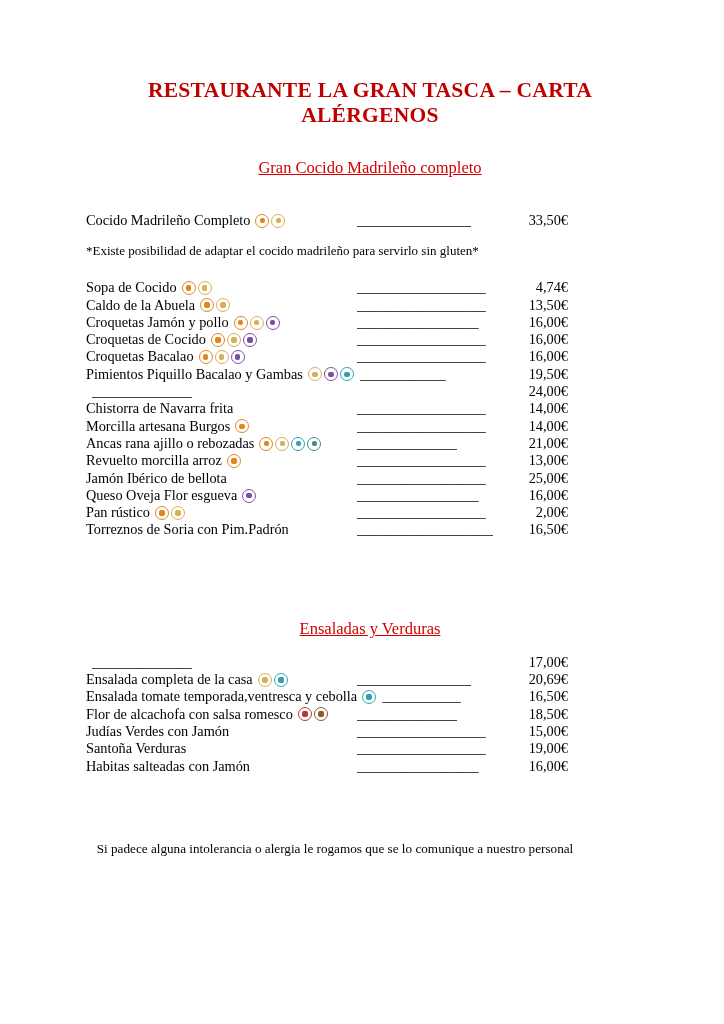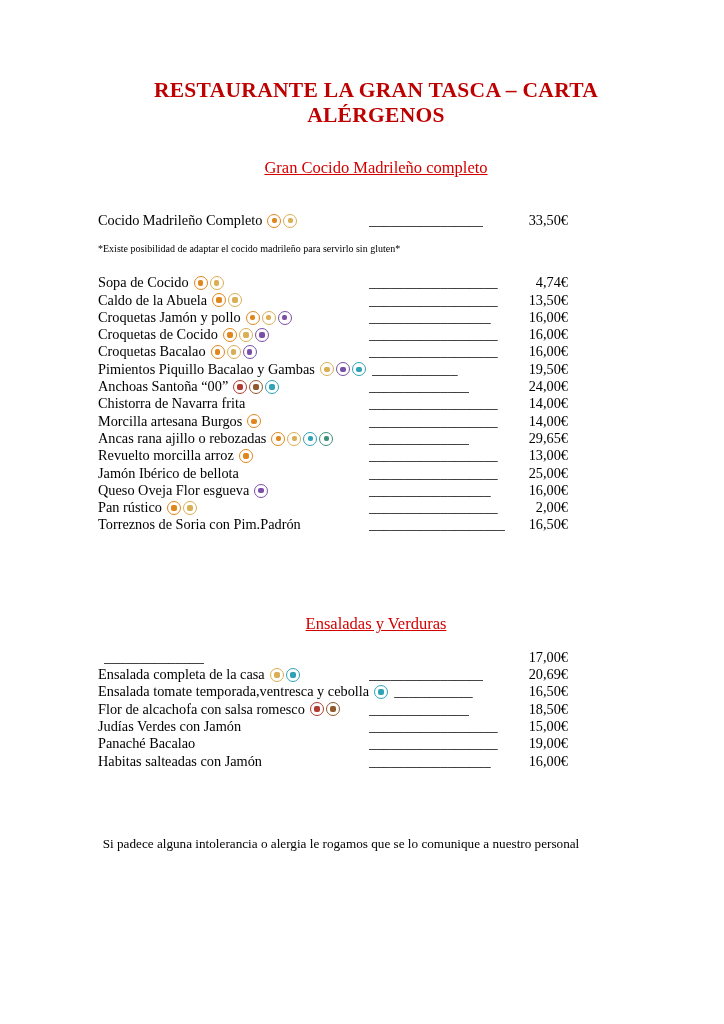--- a/index.html
+++ b/index.html
@@ -3,21 +3,21 @@
 <meta charset="utf-8">
 <style>
   * { margin: 0; padding: 0; box-sizing: border-box; }
   html, body { background: #ffffff; }
   body {
     width: 724px; height: 1024px;
     position: relative; overflow: hidden;
     font-family: "Liberation Serif", serif;
     color: var(--text_color, #000);
   }
-  .page { padding: 78px 70px 0 54px; margin-left: 44px; }
+  .page { padding: 78px 70px 0 86px; }
 
   .title {
     font-size: 21.5px; font-weight: bold; text-align: center;
     color: var(--title_color, #bf0000); letter-spacing: 0.3px;
   }
 
   .menu-section { margin-top: 30px; }
   #sections section:nth-child(2) { margin-top: 20px; }
   #sections section:nth-child(3) { margin-top: 80px; }
 
@@ -37,21 +37,21 @@
   .left { display: inline-flex; align-items: center; min-width: 265px; flex: 0 0 auto; }
   .item-allergens { display: inline-flex; gap: 2px; margin-left: 5px; }
   .allergen {
     width: 14px; height: 14px; border: 1.6px solid #999; border-radius: 50%;
     position: relative; background: #fff; display: inline-block; flex: 0 0 auto;
   }
   .glyph { position: absolute; left: 3.2px; top: 3.2px; right: 3.2px; bottom: 3.2px; border-radius: 2px; }
   .item-line { flex: 0 1 auto; overflow: hidden; margin-left: 6px; margin-right: 4px; }
   .item-price { margin-left: auto; flex: 0 0 auto; }
 
-  .section-note { margin-top: 14px; font-size: 10px; }
+  .section-note { margin-top: 14px; font-size: 13px; }
 
   .notice {
     margin-top: 66px; font-size: 13.2px; text-align: center;
     padding-right: 70px;
   }
   .iva {
     margin-top: 64px; font-size: 13.5px; font-weight: bold; text-align: right;
   }
 </style>
 </head>
@@ -187,80 +187,66 @@
                 <span class="allergen" style="border-color: rgb(47, 163, 181);">
                   <span class="glyph" style="background: rgb(47, 163, 181);"></span>
                 </span>
               </span>
     </span>
     <span class="item-line">____________</span>
     <span class="item-price">19,50€</span>
   </div>
 
   <div class="row">
-    <span class="left">
-      <span class="item-name">Anchoas Santoña “00”</span>
-      <span class="item-allergens">
-                <span class="allergen" style="border-color: rgb(178, 58, 47);">
-                  <span class="glyph" style="background: rgb(178, 58, 47);"></span>
-                </span>
-                <span class="allergen" style="border-color: rgb(143, 91, 45);">
-                  <span class="glyph" style="background: rgb(143, 91, 45);"></span>
+    <span class="item-line">______________</span>
+    <span class="item-price">24,00€</span>
+  </div>
+
+  <div class="row">
+    <span class="left">
+      <span class="item-name">Chistorra de Navarra frita</span>
+      <span class="item-allergens"></span>
+    </span>
+    <span class="item-line">__________________</span>
+    <span class="item-price">14,00€</span>
+  </div>
+
+  <div class="row">
+    <span class="left">
+      <span class="item-name">Morcilla artesana Burgos</span>
+      <span class="item-allergens">
+                <span class="allergen" style="border-color: rgb(224, 134, 30);">
+                  <span class="glyph" style="background: rgb(224, 134, 30);"></span>
+                </span>
+              </span>
+    </span>
+    <span class="item-line">__________________</span>
+    <span class="item-price">14,00€</span>
+  </div>
+
+  <div class="row">
+    <span class="left">
+      <span class="item-name">Ancas rana ajillo o rebozadas</span>
+      <span class="item-allergens">
+                <span class="allergen" style="border-color: rgb(224, 134, 30);">
+                  <span class="glyph" style="background: rgb(224, 134, 30);"></span>
+                </span>
+                <span class="allergen" style="border-color: rgb(217, 174, 85);">
+                  <span class="glyph" style="background: rgb(217, 174, 85);"></span>
                 </span>
                 <span class="allergen" style="border-color: rgb(47, 163, 181);">
                   <span class="glyph" style="background: rgb(47, 163, 181);"></span>
                 </span>
-              </span>
-    </span>
-    <span class="item-line">______________</span>
-    <span class="item-price">24,00€</span>
-  </div>
-
-  <div class="row">
-    <span class="left">
-      <span class="item-name">Chistorra de Navarra frita</span>
-      <span class="item-allergens"></span>
-    </span>
-    <span class="item-line">__________________</span>
-    <span class="item-price">14,00€</span>
-  </div>
-
-  <div class="row">
-    <span class="left">
-      <span class="item-name">Morcilla artesana Burgos</span>
-      <span class="item-allergens">
-                <span class="allergen" style="border-color: rgb(224, 134, 30);">
-                  <span class="glyph" style="background: rgb(224, 134, 30);"></span>
-                </span>
-              </span>
-    </span>
-    <span class="item-line">__________________</span>
-    <span class="item-price">14,00€</span>
-  </div>
-
-  <div class="row">
-    <span class="left">
-      <span class="item-name">Ancas rana ajillo o rebozadas</span>
-      <span class="item-allergens">
-                <span class="allergen" style="border-color: rgb(224, 134, 30);">
-                  <span class="glyph" style="background: rgb(224, 134, 30);"></span>
-                </span>
-                <span class="allergen" style="border-color: rgb(217, 174, 85);">
-                  <span class="glyph" style="background: rgb(217, 174, 85);"></span>
-                </span>
-                <span class="allergen" style="border-color: rgb(47, 163, 181);">
-                  <span class="glyph" style="background: rgb(47, 163, 181);"></span>
-                </span>
                 <span class="allergen" style="border-color: rgb(62, 143, 124);">
                   <span class="glyph" style="background: rgb(62, 143, 124);"></span>
                 </span>
               </span>
     </span>
     <span class="item-line">______________</span>
-    <span class="item-price">29,65€</span>
+    <span class="item-price">21,00€</span>
   </div>
 
   <div class="row">
     <span class="left">
       <span class="item-name">Revuelto morcilla arroz</span>
       <span class="item-allergens">
                 <span class="allergen" style="border-color: rgb(224, 134, 30);">
                   <span class="glyph" style="background: rgb(224, 134, 30);"></span>
                 </span>
               </span>
@@ -376,21 +362,21 @@
     <span class="left">
       <span class="item-name">Judías Verdes con Jamón</span>
       <span class="item-allergens"></span>
     </span>
     <span class="item-line">__________________</span>
     <span class="item-price">15,00€</span>
   </div>
 
   <div class="row">
     <span class="left">
-      <span class="item-name">Panaché Bacalao</span>
+      <span class="item-name">Santoña Verduras</span>
       <span class="item-allergens"></span>
     </span>
     <span class="item-line">__________________</span>
     <span class="item-price">19,00€</span>
   </div>
 
   <div class="row">
     <span class="left">
       <span class="item-name">Habitas salteadas con Jamón</span>
       <span class="item-allergens"></span>

